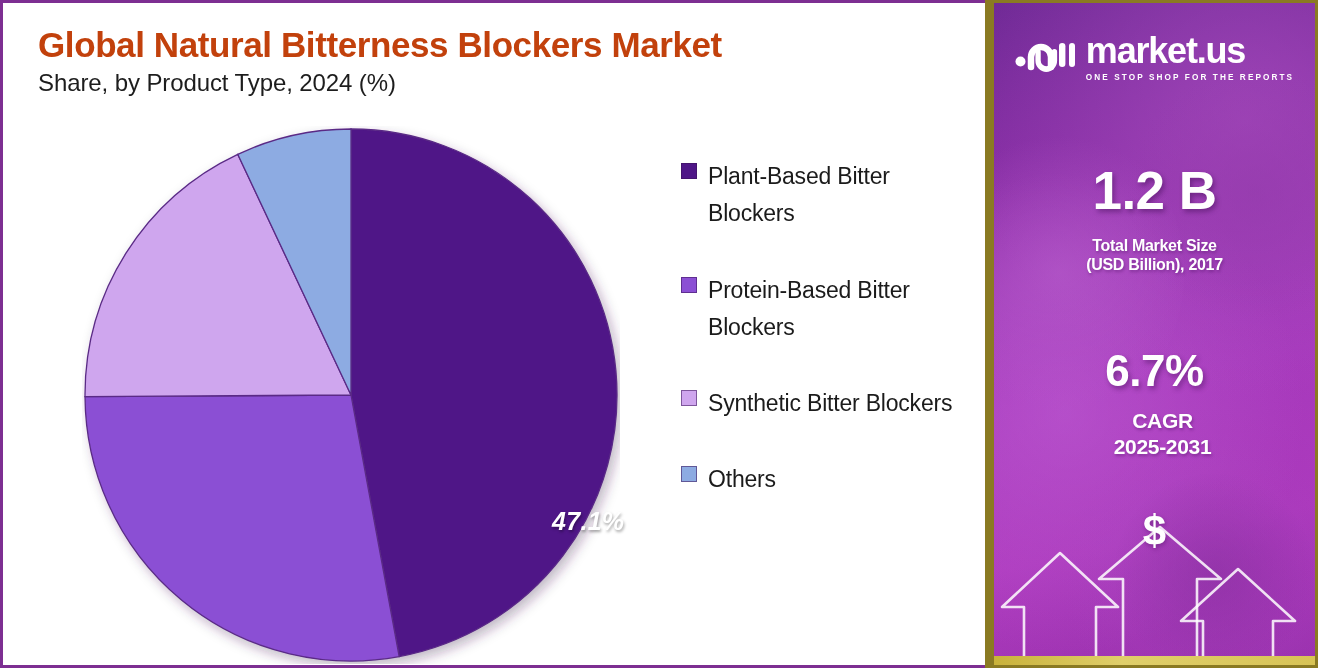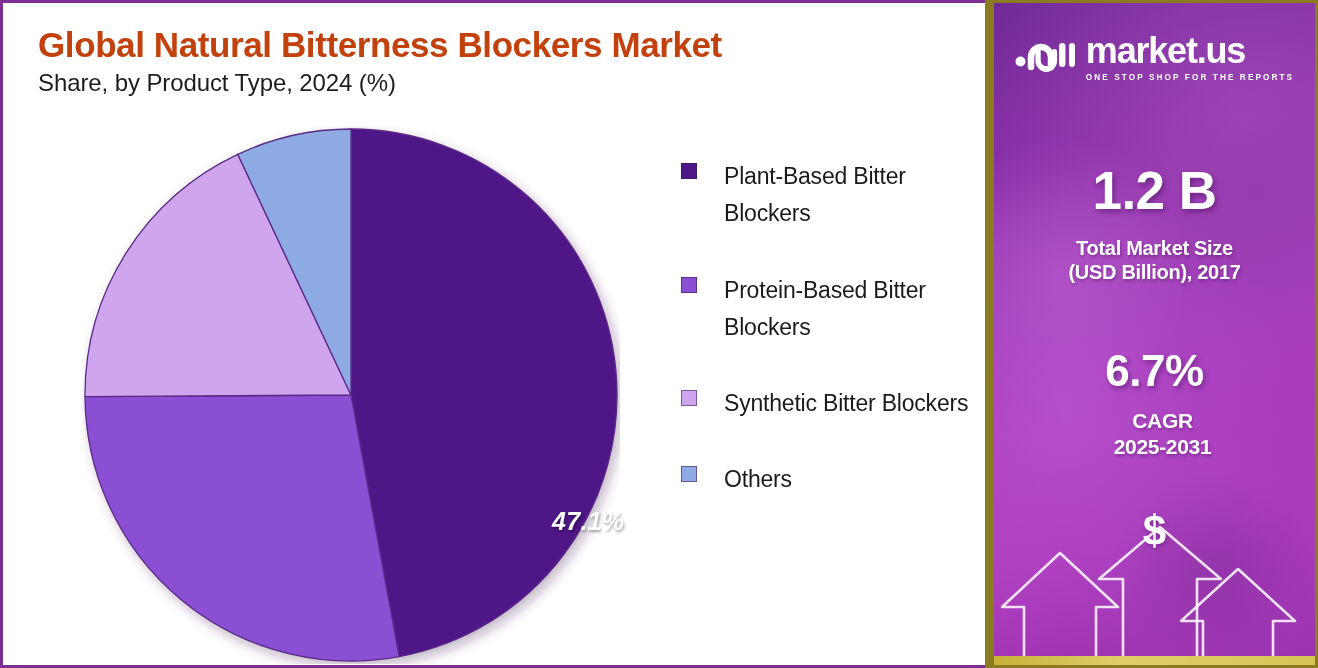--- a/index.html
+++ b/index.html
@@ -85,21 +85,20 @@
     position: absolute;
     left: 678px;
     top: 155px;
     width: 290px;
   }
 
   .legend-item {
     display: flex;
     align-items: flex-start;
     margin-bottom: 39px;
-    gap: 16px;
   }
 
   .legend-swatch {
     width: 16px;
     height: 16px;
     flex: 0 0 16px;
     margin-top: 5px;
     margin-right: 11px;
     border: 1px solid rgba(60,20,90,0.55);
   }
@@ -175,21 +174,21 @@
     font-weight: bold;
     color: #ffffff;
     letter-spacing: -0.5px;
     line-height: 1.05;
     text-shadow: 2px 3px 5px rgba(60,10,80,0.45);
   }
   .stat-value.small { font-size: 44px; }
 
   .stat-caption {
     margin-top: 17px;
-    font-size: 20px;
+    font-size: 16px;
     font-weight: bold;
     color: #ffffff;
     line-height: 1.22;
     letter-spacing: -0.3px;
     text-shadow: 1px 2px 3px rgba(60,10,80,0.35);
   }
   .stat-caption.tight { font-size: 21px; margin-top: 14px; margin-left: 16px; }
 
   
   .arrows-layer {

